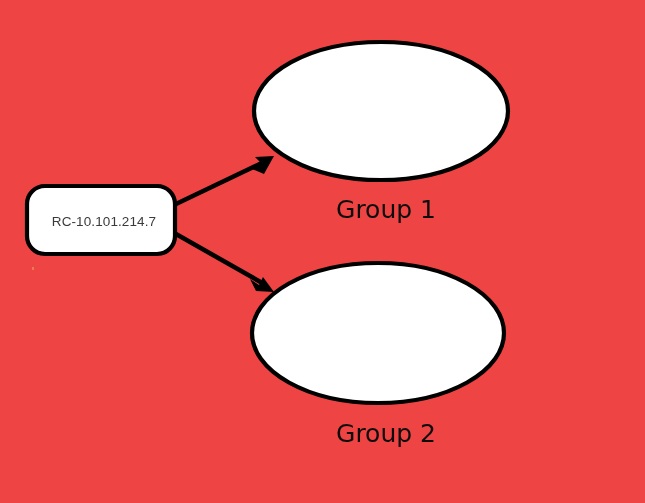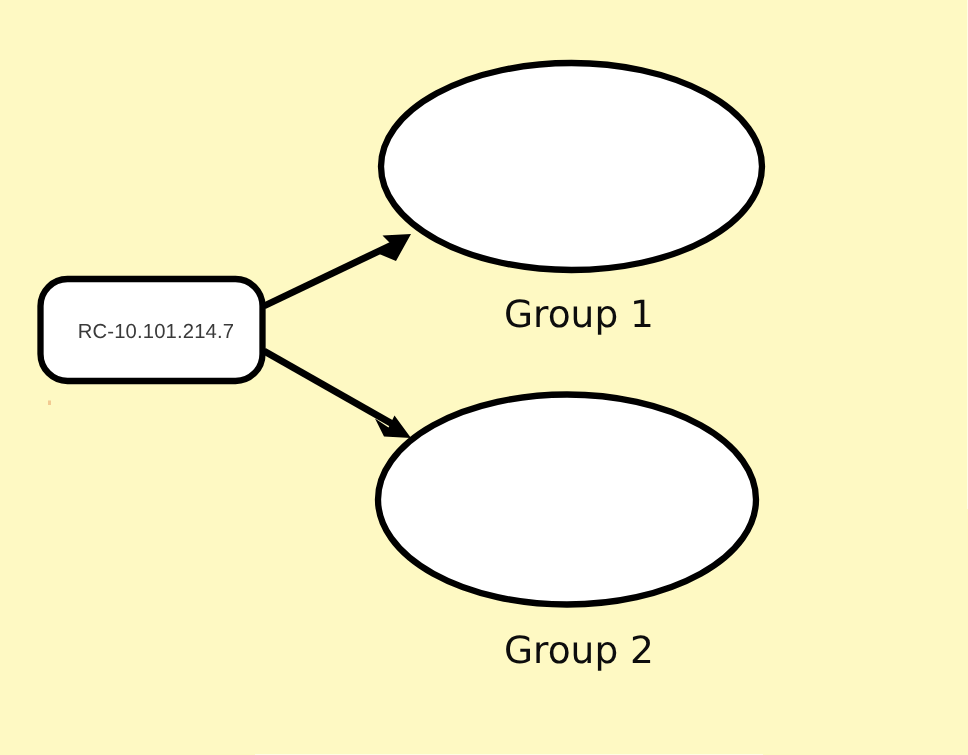--- a/index.html
+++ b/index.html
@@ -8,21 +8,21 @@
     padding: 0;
     background: #ffffff;
   }
   body {
     font-family: "Liberation Sans", sans-serif;
   }
   #canvas {
     position: relative;
     width: 645px;
     height: 503px;
-    background: #fef9c3;
+    background: #ef4444;
     overflow: hidden;
   }
   #diagram-svg {
     position: absolute;
     top: 0;
     left: 0;
     width: 645px;
     height: 503px;
     display: block;
   }

